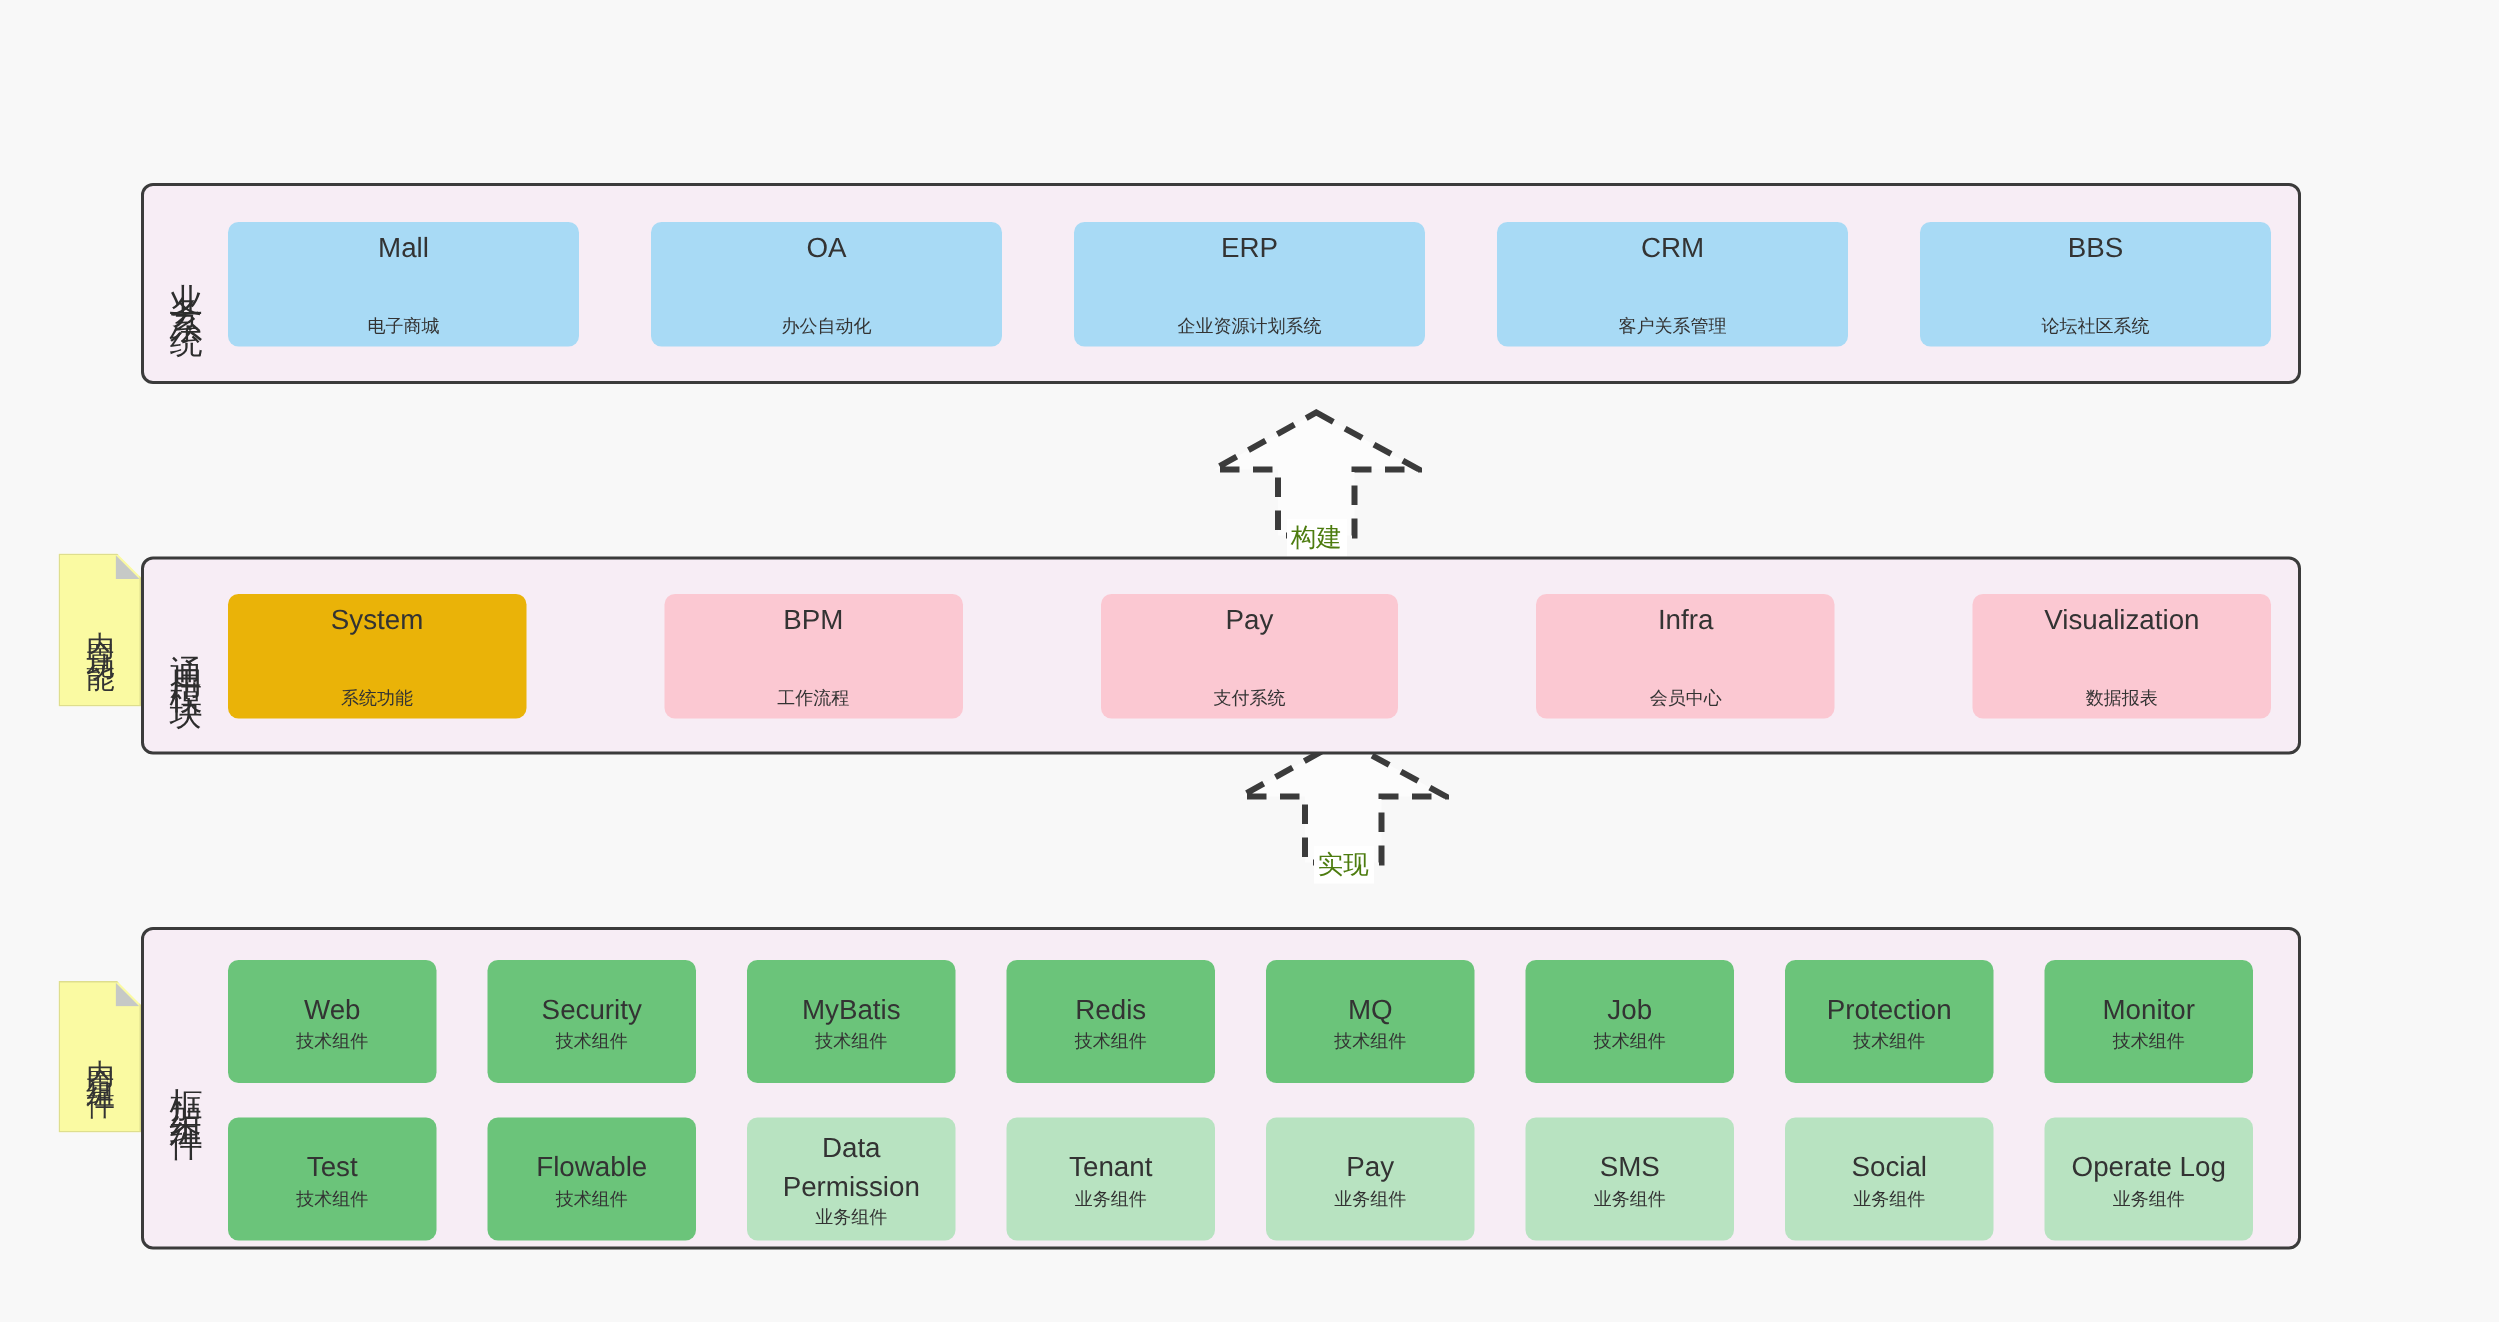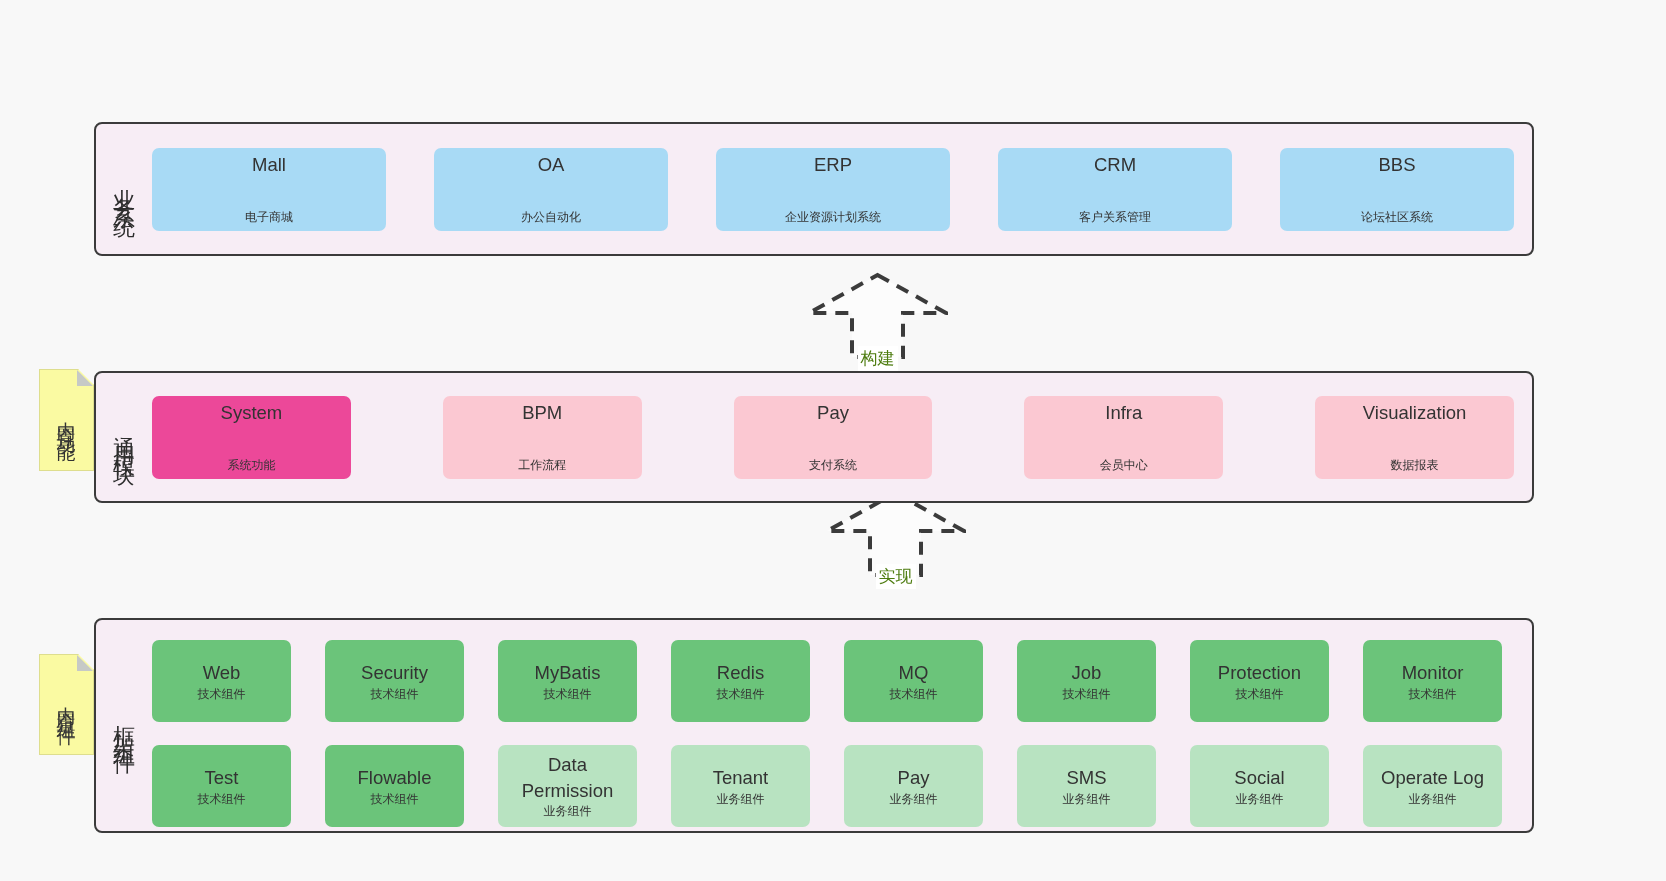--- a/index.html
+++ b/index.html
@@ -44,21 +44,21 @@
 
   
   .card{
     border-radius:7px;display:flex;flex-direction:column;
     align-items:center;justify-content:center;text-align:center;
     padding:2px 4px;box-sizing:border-box;
   }
   .card .card-name{font-size:18.5px;line-height:1.4;}
   .card .card-desc{font-size:12px;line-height:1.4;}
   .card.blue {background:#a8daf5;}
-  .card.red  {background:#ec4899;}
+  .card.red  {background:#eab308;}
   .card.pink {background:#fbc8d2;margin-left:44px;}
   .card.green{background:#6bc47a;}
   .card.lightgreen{background:#b8e3c1;}
 
   
   .arrow{position:absolute;width:141px;height:88px;z-index:1;}
   .arrow svg{display:block;}
   .arrow .arrow-label{
     position:absolute;left:50%;top:34px;transform:translateX(-50%);
     background:#ffffff;padding:1px 3px;font-size:17px;color:#4d7c0f;white-space:nowrap;margin-top:40px;

